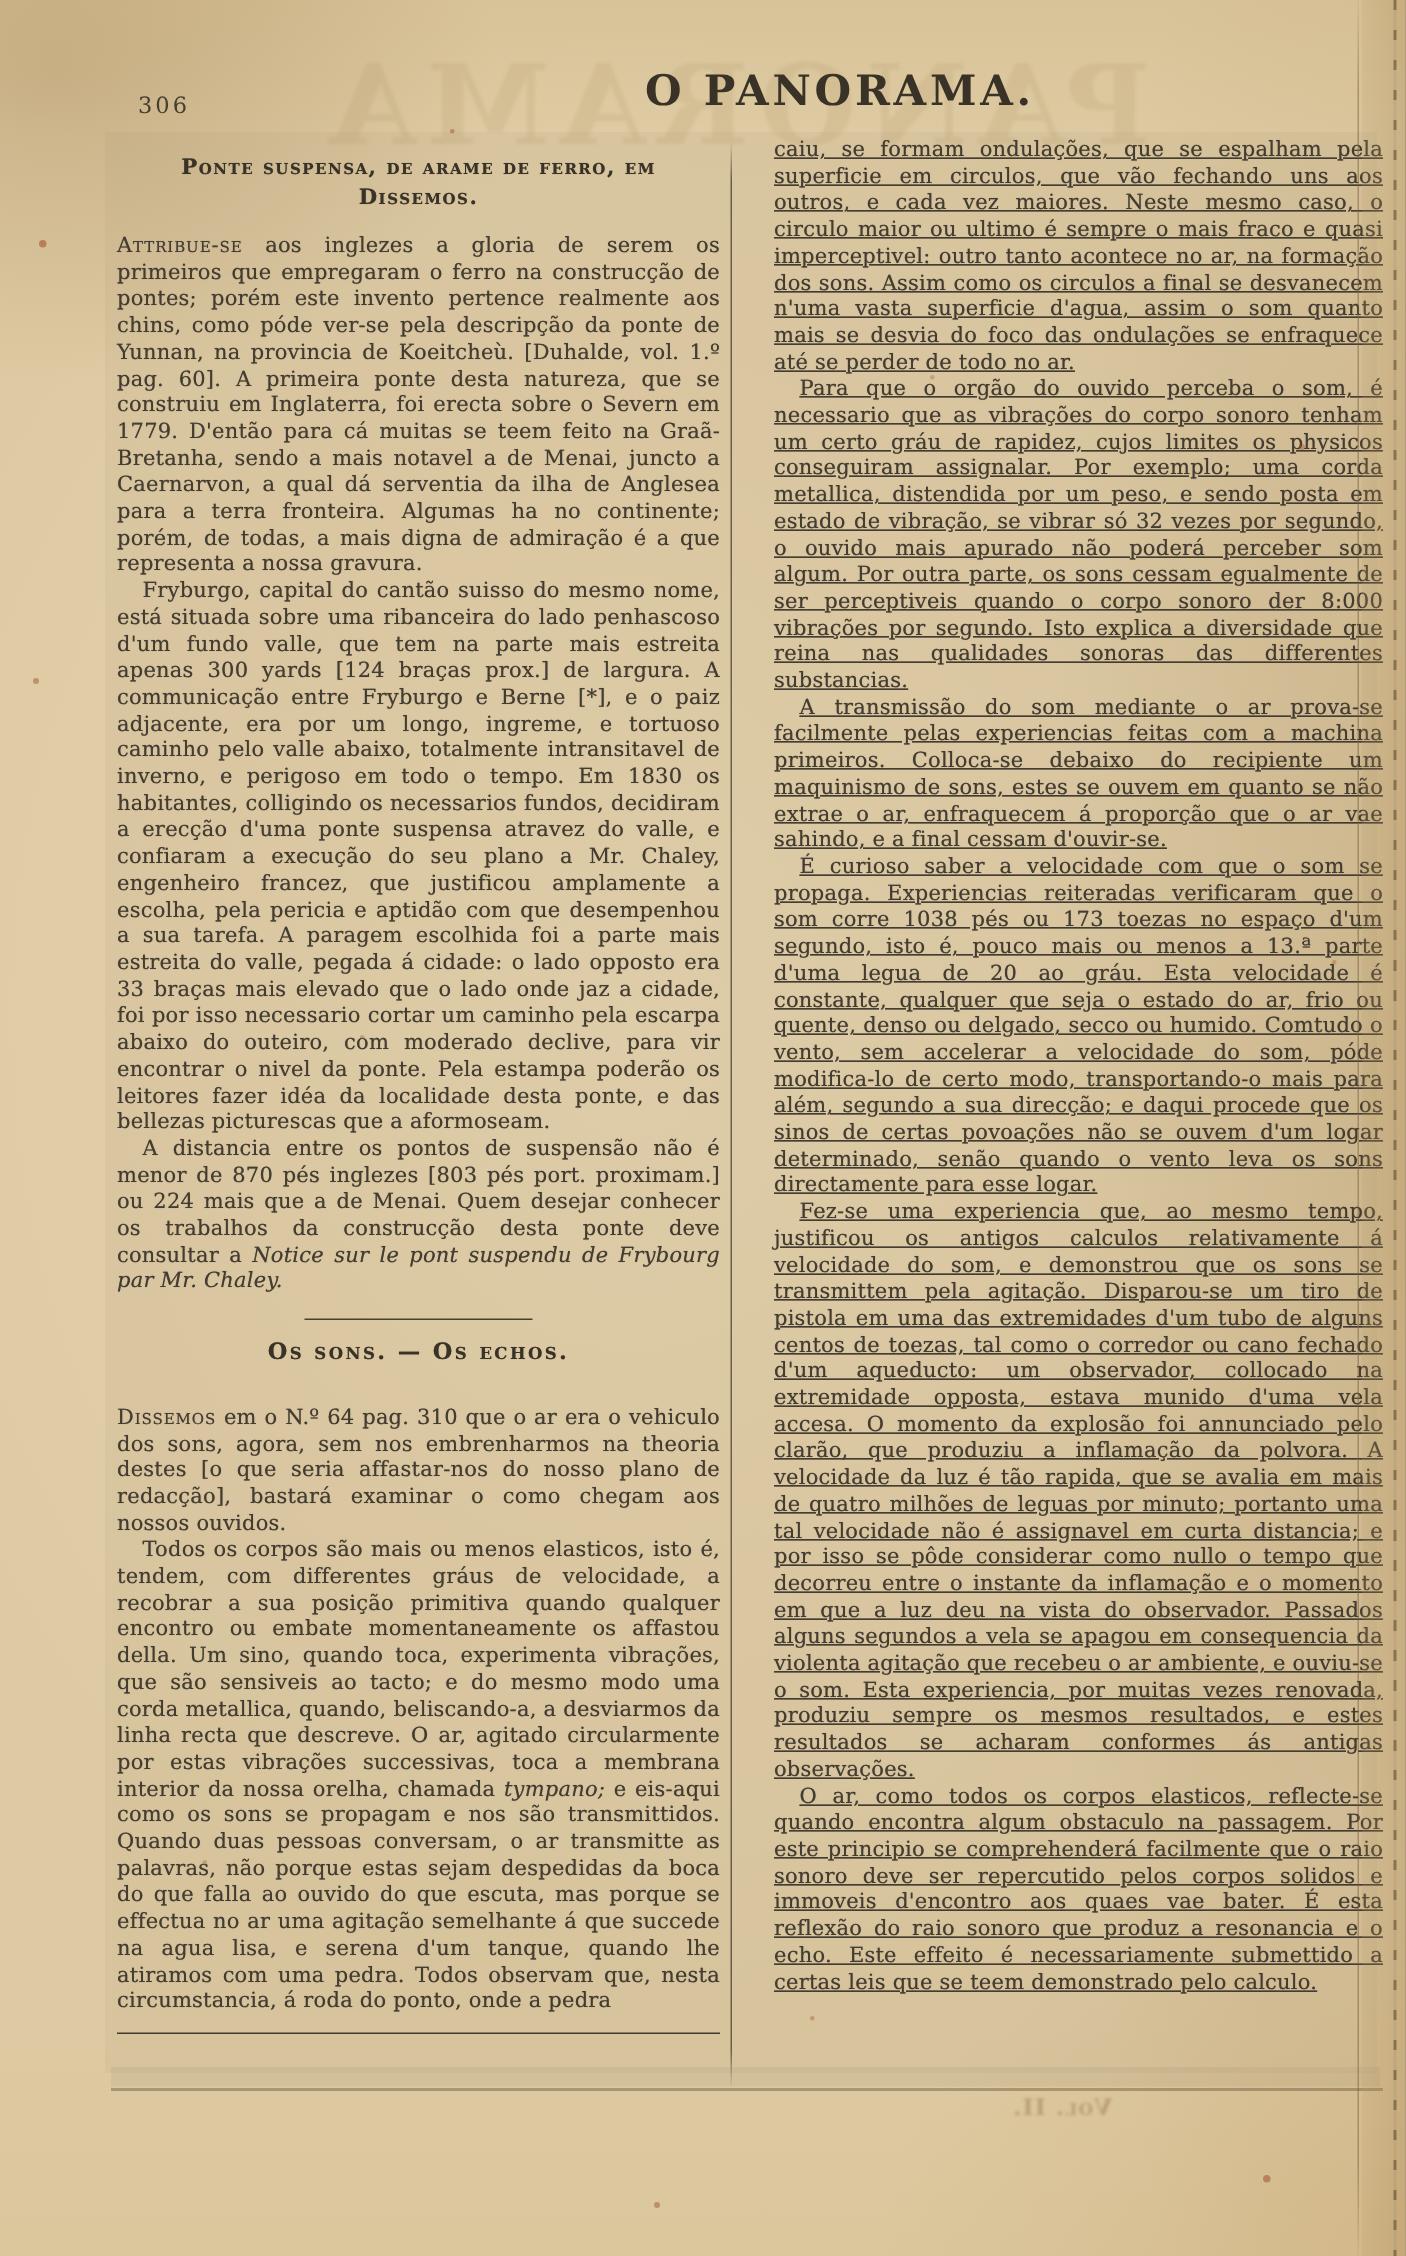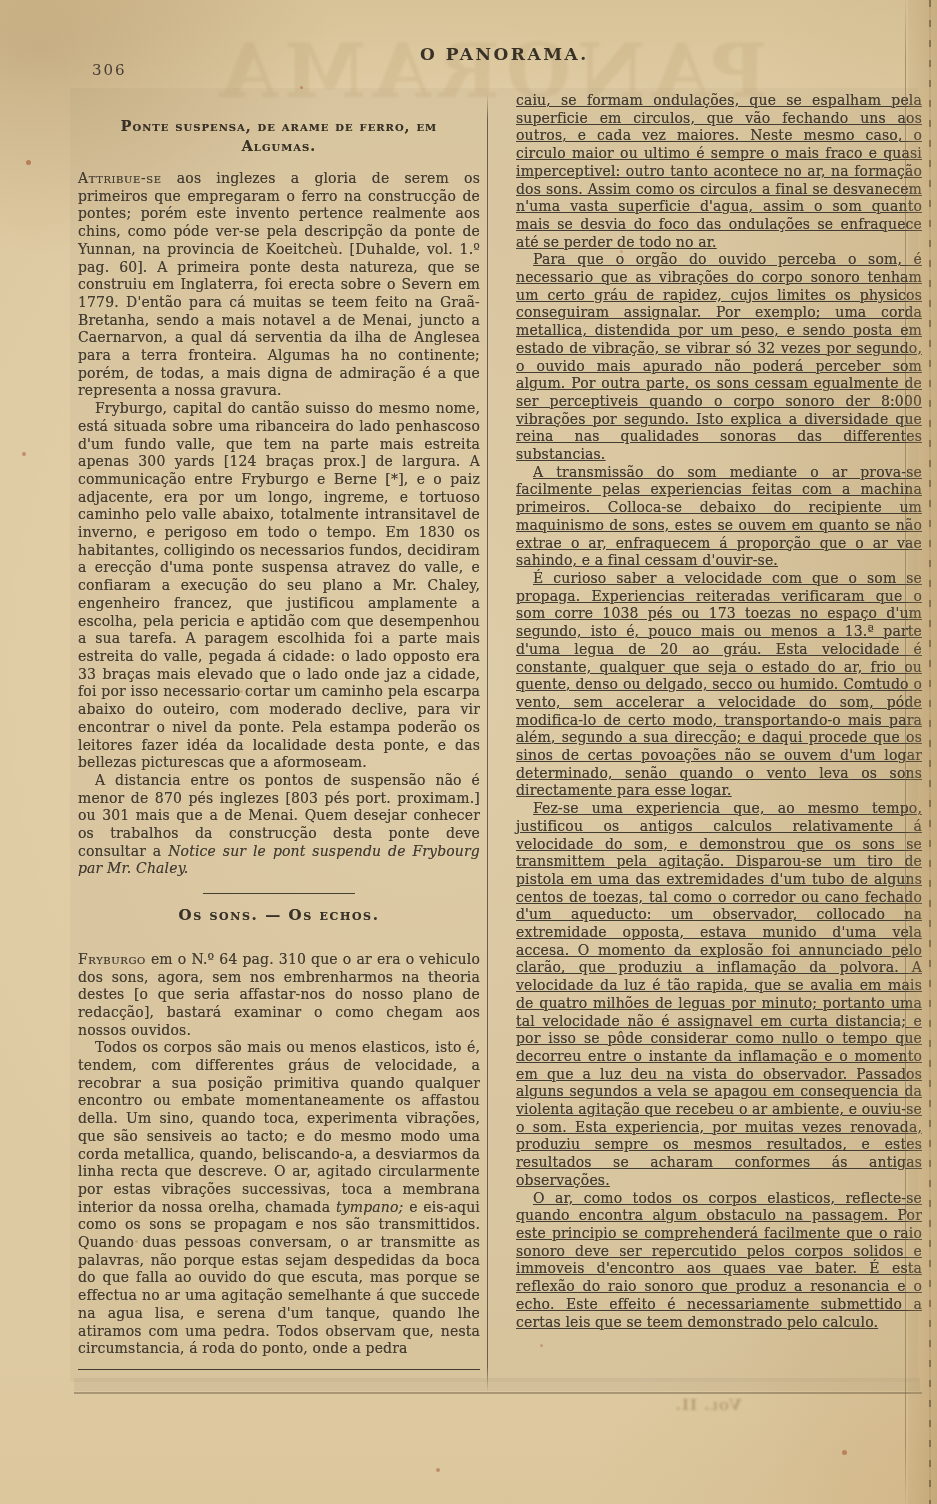--- a/index.html
+++ b/index.html
@@ -29,39 +29,39 @@
   .ghost{position:absolute;transform:scaleX(-1);filter:blur(1px);
     font-family:"DejaVu Serif","Liberation Serif",serif;font-weight:bold;}
   .ghost-title{left:150px;top:28px;width:680px;text-align:center;
     font-size:74px;letter-spacing:7px;color:rgba(173,141,93,0.17);}
   .ghost-vol{left:648px;top:1396px;width:120px;text-align:center;
     font-size:15px;letter-spacing:1px;font-variant:small-caps;
     color:rgba(148,118,76,0.48);}
 
   .page-num{position:absolute;left:92px;top:61px;font-size:15px;
     letter-spacing:2px;color:#453e33;}
-  .masthead{position:absolute;left:420px;top:44px;width:280px;text-align:left;
-    font-size:17px;font-weight:bold;letter-spacing:2.5px;color:#393227;}
+  .masthead{position:absolute;left:420px;top:44px;width:280px;text-align:center;
+    font-size:28px;font-weight:bold;letter-spacing:2.5px;color:#393227;}
 
   .col-rule{position:absolute;left:487px;top:94px;width:1px;height:1298px;
     background:linear-gradient(rgba(58,50,38,0.0), rgba(58,50,38,0.7) 2%, rgba(58,50,38,0.7) 98%, rgba(58,50,38,0.0));}
 
   .col{position:absolute;top:100px;
     font-size:14px;line-height:17.7px;text-align:justify;
     letter-spacing:0.15px;
     text-shadow:0 0 0.5px rgba(67,60,49,0.65);}
   .col-left{left:78px;width:402px;}
   .col-right{left:516px;width:406px;top:92px;text-decoration:underline;}
 
   .body-p{margin:0;}
   .ind{text-indent:17px;}
   .sc{font-variant:small-caps;letter-spacing:0.6px;margin-top:18px;}
   .it{font-style:italic;}
 
-  .art-title{margin:16px 0 14px;font-size:14.2px;font-weight:600;
+  .art-title{margin:2px 0 14px;font-size:14.2px;font-weight:600;
     line-height:20px;text-align:center;font-variant:small-caps;
     letter-spacing:1px;color:#393227;}
   .sep-rule{width:152px;height:0;border-top:1.4px solid #46402f;
     margin:15px auto 13px;}
   .sec-title{margin:0 0 26px;font-size:15px;font-weight:600;text-align:center;
     font-variant:small-caps;letter-spacing:1.6px;color:#393227;}
 
   .footnote{margin-top:11px;}
   .foot-rule{width:100%;height:0;border-top:1.6px solid #423b2d;margin-bottom:6px;}
   .foot-text{margin:0;font-size:12.2px;line-height:15.6px;text-indent:15px;
@@ -86,34 +86,34 @@
   <div class="ghost ghost-title">PANORAMA</div>
 
   <div class="page-num">306</div>
   <div class="masthead">O PANORAMA.</div>
 
   <div class="col-rule"></div>
 
   <section class="col col-left">
     <h2 class="art-title">
       <span>Ponte suspensa, de arame de ferro, em</span><br>
-      <span>Algumas.</span>
+      <span>Dissemos.</span>
     </h2>
 
     <p class="body-p"><span class="sc">Attribue-se</span><span> aos inglezes a gloria de serem os primeiros que empregaram o ferro na construcção de pontes; porém este invento pertence realmente aos chins, como póde ver-se pela descripção da ponte de Yunnan, na provincia de Koeitcheù. [Duhalde, vol. 1.º pag. 60]. A primeira ponte desta natureza, que se construiu em Inglaterra, foi erecta sobre o Severn em 1779. D'então para cá muitas se teem feito na Graã-Bretanha, sendo a mais notavel a de Menai, juncto a Caernarvon, a qual dá serventia da ilha de Anglesea para a terra fronteira. Algumas ha no continente; porém, de todas, a mais digna de admiração é a que representa a nossa gravura.</span></p>
 
     <p class="body-p ind">Fryburgo, capital do cantão suisso do mesmo nome, está situada sobre uma ribanceira do lado penhascoso d'um fundo valle, que tem na parte mais estreita apenas 300 yards [124 braças prox.] de largura. A communicação entre Fryburgo e Berne [*], e o paiz adjacente, era por um longo, ingreme, e tortuoso caminho pelo valle abaixo, totalmente intransitavel de inverno, e perigoso em todo o tempo. Em 1830 os habitantes, colligindo os necessarios fundos, decidiram a erecção d'uma ponte suspensa atravez do valle, e confiaram a execução do seu plano a Mr. Chaley, engenheiro francez, que justificou amplamente a escolha, pela pericia e aptidão com que desempenhou a sua tarefa. A paragem escolhida foi a parte mais estreita do valle, pegada á cidade: o lado opposto era 33 braças mais elevado que o lado onde jaz a cidade, foi por isso necessario cortar um caminho pela escarpa abaixo do outeiro, com moderado declive, para vir encontrar o nivel da ponte. Pela estampa poderão os leitores fazer idéa da localidade desta ponte, e das bellezas picturescas que a aformoseam.</p>
 
-    <p class="body-p ind"><span>A distancia entre os pontos de suspensão não é menor de 870 pés inglezes [803 pés port. proximam.] ou 301 mais que a de Menai. Quem desejar conhecer os trabalhos da construcção desta ponte deve consultar a </span><i class="it">Notice sur le pont suspendu de Frybourg par Mr. Chaley.</i></p>
+    <p class="body-p ind"><span>A distancia entre os pontos de suspensão não é menor de 870 pés inglezes [803 pés port. proximam.] ou 224 mais que a de Menai. Quem desejar conhecer os trabalhos da construcção desta ponte deve consultar a </span><i class="it">Notice sur le pont suspendu de Frybourg par Mr. Chaley.</i></p>
 
     <div class="sep-rule"></div>
 
     <h3 class="sec-title">Os sons. — Os echos.</h3>
 
-    <p class="body-p"><span class="sc">Fryburgo</span><span> em o N.º 64 pag. 310 que o ar era o vehiculo dos sons, agora, sem nos embrenharmos na theoria destes [o que seria affastar-nos do nosso plano de redacção], bastará examinar o como chegam aos nossos ouvidos.</span></p>
+    <p class="body-p"><span class="sc">Dissemos</span><span> em o N.º 64 pag. 310 que o ar era o vehiculo dos sons, agora, sem nos embrenharmos na theoria destes [o que seria affastar-nos do nosso plano de redacção], bastará examinar o como chegam aos nossos ouvidos.</span></p>
 
     <p class="body-p ind"><span>Todos os corpos são mais ou menos elasticos, isto é, tendem, com differentes gráus de velocidade, a recobrar a sua posição primitiva quando qualquer encontro ou embate momentaneamente os affastou della. Um sino, quando toca, experimenta vibrações, que são sensiveis ao tacto; e do mesmo modo uma corda metallica, quando, beliscando-a, a desviarmos da linha recta que descreve. O ar, agitado circularmente por estas vibrações successivas, toca a membrana interior da nossa orelha, chamada </span><i class="it">tympano;</i><span> e eis-aqui como os sons se propagam e nos são transmittidos. Quando duas pessoas conversam, o ar transmitte as palavras, não porque estas sejam despedidas da boca do que falla ao ouvido do que escuta, mas porque se effectua no ar uma agitação semelhante á que succede na agua lisa, e serena d'um tanque, quando lhe atiramos com uma pedra. Todos observam que, nesta circumstancia, á roda do ponto, onde a pedra</span></p>
 
     <div class="footnote">
       <div class="foot-rule"></div>
     </div>
   </section>
 
   <section class="col col-right">
     <p class="body-p">caiu, se formam ondulações, que se espalham pela superficie em circulos, que vão fechando uns aos outros, e cada vez maiores. Neste mesmo caso, o circulo maior ou ultimo é sempre o mais fraco e quasi imperceptivel: outro tanto acontece no ar, na formação dos sons. Assim como os circulos a final se desvanecem n'uma vasta superficie d'agua, assim o som quanto mais se desvia do foco das ondulações se enfraquece até se perder de todo no ar.</p>

